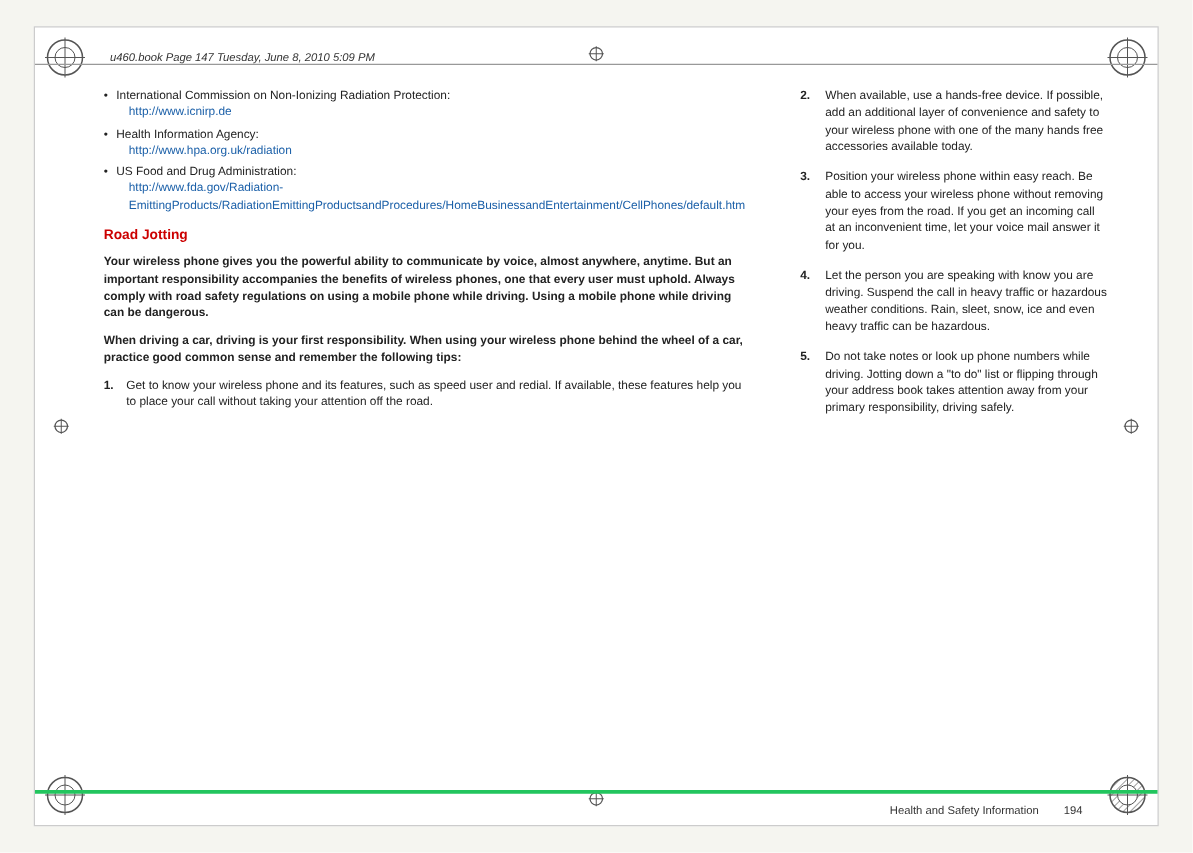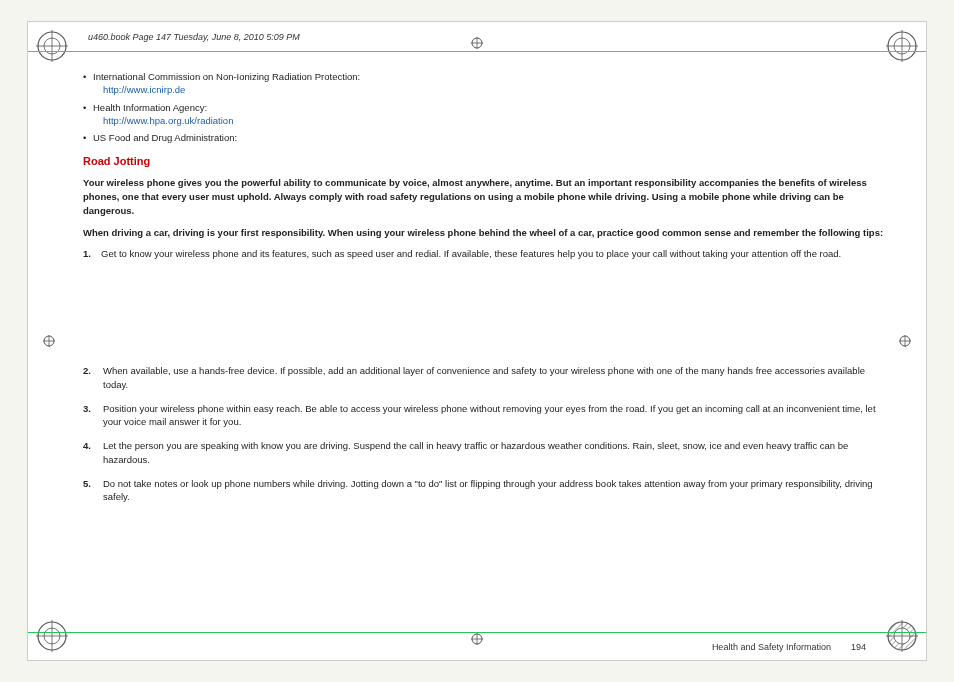--- a/index.html
+++ b/index.html
@@ -37,21 +37,21 @@
     .corner-br { bottom: 6px; right: 6px; }
 
     
     .header-bar {
       position: absolute;
       top: 0;
       left: 0;
       right: 0;
       height: 30px;
       display: flex;
-      align-items: center;
+      align-items: flex-end;
       padding: 0 60px;
       font-size: 9px;
       color: #333;
       border-bottom: 1px solid #999;
     }
     .header-bar span {
       font-style: italic;
     }
 
     
@@ -60,34 +60,33 @@
       bottom: 0;
       left: 0;
       right: 0;
       height: 28px;
       display: flex;
       align-items: center;
       justify-content: flex-end;
       padding: 0 60px;
       font-size: 9px;
       color: #333;
-      border-top: 1px solid #22c55e;
+      border-top: 3px solid #22c55e;
     }
 
     
     .content {
       position: absolute;
       top: 30px;
       bottom: 28px;
       left: 0;
       right: 0;
       display: flex;
       padding: 18px 40px 18px 55px;
       gap: 44px;
-      flex-direction: column;
     }
 
     .left-col {
       flex: 1;
       font-size: 9.5px;
       line-height: 1.45;
       color: #222;
     }
 
     .right-col {
@@ -274,20 +273,21 @@
         <li>
           <span>International Commission on Non-Ionizing Radiation Protection:</span>
           <span class="link-text">http://www.icnirp.de</span>
         </li>
         <li>
           <span>Health Information Agency:</span>
           <span class="link-text">http://www.hpa.org.uk/radiation</span>
         </li>
         <li>
           <span>US Food and Drug Administration:</span>
+          <span class="link-text">http://www.fda.gov/Radiation-EmittingProducts/RadiationEmittingProductsandProcedures/HomeBusinessandEntertainment/CellPhones/default.htm</span>
         </li>
       </ul>
 
       <div class="section-heading">Road Jotting</div>
 
       <p class="body-para">Your wireless phone gives you the powerful ability to communicate by voice, almost anywhere, anytime. But an important responsibility accompanies the benefits of wireless phones, one that every user must uphold. Always comply with road safety regulations on using a mobile phone while driving. Using a mobile phone while driving can be dangerous.</p>
       <p class="body-para">When driving a car, driving is your first responsibility. When using your wireless phone behind the wheel of a car, practice good common sense and remember the following tips:</p>
 
       <ol class="numbered-list">
         <li>

